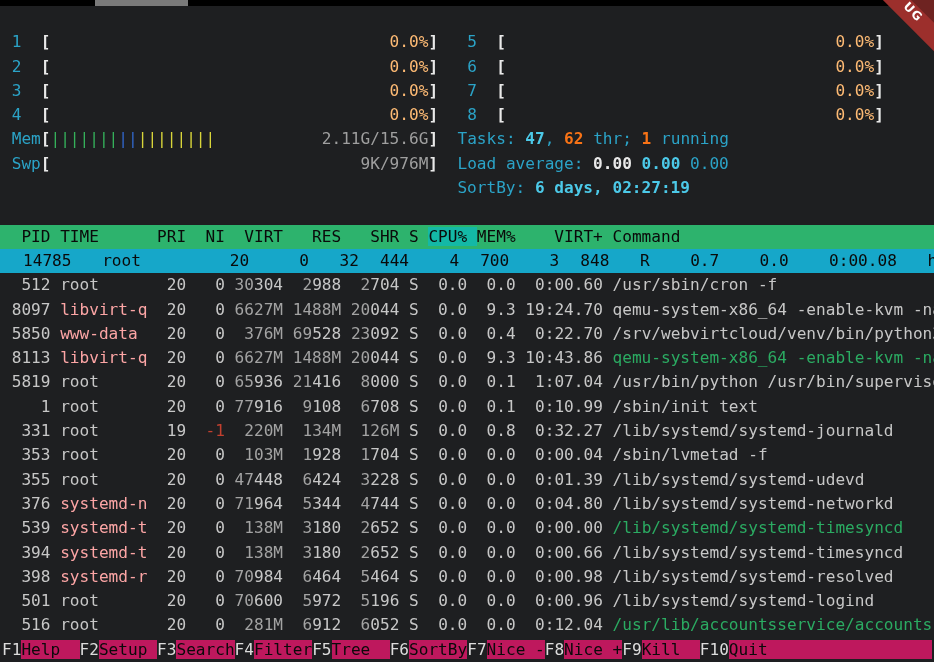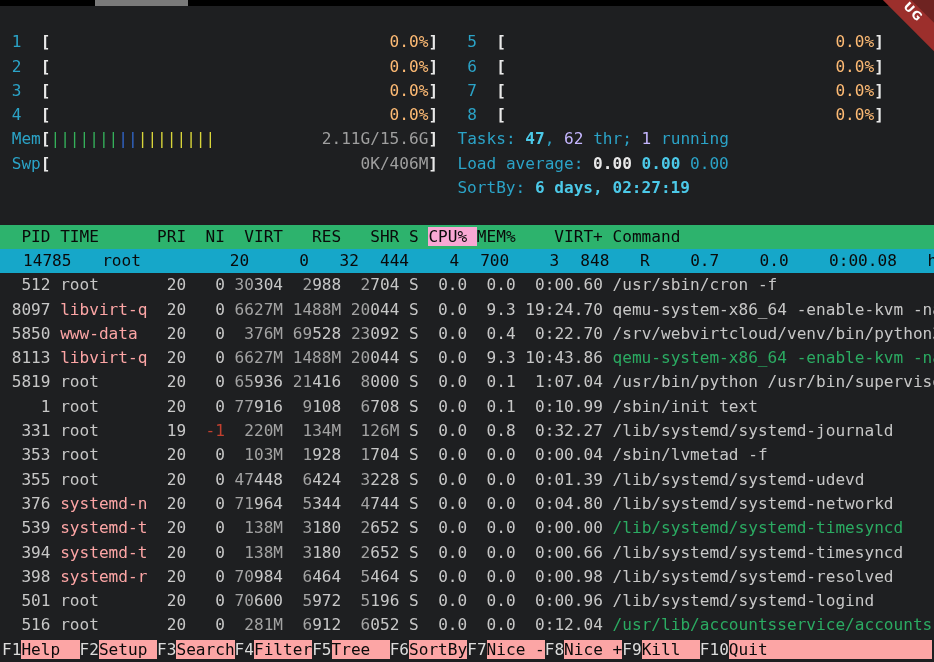--- a/index.html
+++ b/index.html
@@ -10,55 +10,55 @@
   .corner-tri{position:absolute;top:0;right:0;width:46px;height:46px;background:#6e2321;
               clip-path:polygon(100% 0,30% 0,100% 70%);z-index:4;}
   .ribbon{position:absolute;top:4px;right:-22px;width:90px;height:20px;line-height:20px;
           transform:rotate(45deg);background:#9c2f2c;color:#fff;text-align:center;
           font:bold 12px "DejaVu Sans",sans-serif;letter-spacing:1px;z-index:5;}
   .term{position:absolute;top:6px;left:0;width:936px;z-index:1;}
   .line{height:24.3px;line-height:24.3px;font-size:16.1px;white-space:pre;padding-left:2px;color:#c7c7c7;}
   .c-txt{color:#c7c7c7}
   .c-cyan{color:#2ba3c7}
   .c-bcyan{color:#4cc9e8;font-weight:bold}
-  .c-bgreen{color:#c4b5fd;font-weight:normal}
+  .c-bgreen{color:#f97316;font-weight:bold}
   .c-bwhite{color:#e9e9e9;font-weight:bold}
   .c-dim{color:#fdba74}
   .c-gray{color:#9f9f9f}
   .c-num{color:#a3a3a3}
   .c-green{color:#2bab62}
   .c-red{color:#c2402f}
   .c-dimuser{color:#fca5a5}
   .bracket{color:#e9e9e9;font-weight:bold}
   .tick-g{color:#35b05a}.tick-b{color:#3166c9}.tick-y{color:#d8d53a}
   .line.hdr{background:#2db36d;color:#0a0a0a}
   .line.hdr span{color:#0a0a0a}
-  span.sorthl{background:#f9a8d4}
+  span.sorthl{background:#14b8a6}
   .line.sel{background:#16a7c9}
   .line.sel span{color:#0a0a0a !important;margin-left:21px;}
   .fkey-key{color:#dcdcdc}
-  .fkey-label{background:#fca5a5;color:#0a0a0a}
+  .fkey-label{background:#be185d;color:#0a0a0a}
 </style>
 </head>
 <body>
 
 <div class="screen">
   <div class="top-strip">
     <div class="tab-handle"></div>
   </div>
   <div class="corner-tri"></div>
   <div class="ribbon">UG</div>
   <div class="term" id="term">
       <div class="line"></div>
       <div class="line"><span class="c-cyan"> 1</span><span class="c-txt">  </span><span class="bracket">[</span><span class="c-dim">                                   0.0%</span><span class="bracket">]</span><span class="c-txt">  </span><span class="c-cyan"> 5</span><span class="c-txt">  </span><span class="bracket">[</span><span class="c-dim">                                  0.0%</span><span class="bracket">]</span></div>
       <div class="line"><span class="c-cyan"> 2</span><span class="c-txt">  </span><span class="bracket">[</span><span class="c-dim">                                   0.0%</span><span class="bracket">]</span><span class="c-txt">  </span><span class="c-cyan"> 6</span><span class="c-txt">  </span><span class="bracket">[</span><span class="c-dim">                                  0.0%</span><span class="bracket">]</span></div>
       <div class="line"><span class="c-cyan"> 3</span><span class="c-txt">  </span><span class="bracket">[</span><span class="c-dim">                                   0.0%</span><span class="bracket">]</span><span class="c-txt">  </span><span class="c-cyan"> 7</span><span class="c-txt">  </span><span class="bracket">[</span><span class="c-dim">                                  0.0%</span><span class="bracket">]</span></div>
       <div class="line"><span class="c-cyan"> 4</span><span class="c-txt">  </span><span class="bracket">[</span><span class="c-dim">                                   0.0%</span><span class="bracket">]</span><span class="c-txt">  </span><span class="c-cyan"> 8</span><span class="c-txt">  </span><span class="bracket">[</span><span class="c-dim">                                  0.0%</span><span class="bracket">]</span></div>
       <div class="line"><span class="c-cyan"> Mem</span><span class="bracket">[</span><span class="tick-g">|||||||</span><span class="tick-b">||</span><span class="tick-y">||||||||</span><span class="c-gray">           2.11G/15.6G</span><span class="bracket">]</span><span class="c-txt">  </span><span class="c-cyan">Tasks: </span><span class="c-bcyan">47</span><span class="c-cyan">, </span><span class="c-bgreen">62</span><span class="c-cyan"> thr; </span><span class="c-bgreen">1</span><span class="c-cyan"> running</span></div>
-      <div class="line"><span class="c-cyan"> Swp</span><span class="bracket">[</span><span class="c-gray">                                0K/406M</span><span class="bracket">]</span><span class="c-txt">  </span><span class="c-cyan">Load average: </span><span class="c-bwhite">0.00 </span><span class="c-bcyan">0.00 </span><span class="c-cyan">0.00</span></div>
+      <div class="line"><span class="c-cyan"> Swp</span><span class="bracket">[</span><span class="c-gray">                                9K/976M</span><span class="bracket">]</span><span class="c-txt">  </span><span class="c-cyan">Load average: </span><span class="c-bwhite">0.00 </span><span class="c-bcyan">0.00 </span><span class="c-cyan">0.00</span></div>
       <div class="line"><span class="c-txt">                                               </span><span class="c-cyan">SortBy: </span><span class="c-bcyan">6 days, 02:27:19</span></div>
       <div class="line"></div>
       <div class="line hdr"><span>  PID </span><span>TIME      </span><span>PRI </span><span> NI </span><span> VIRT </span><span>  RES </span><span>  SHR </span><span>S </span><span class="sorthl">CPU% </span><span>MEM% </span><span>   VIRT+ </span><span>Command                           </span></div>
       <div class="line sel"><span class="c-txt">14785 </span><span class="c-txt">root      </span><span class="c-txt"> 20 </span><span class="c-txt">  0 </span><span class="c-num">32</span><span class="c-txt">444 </span><span class="c-num"> 4</span><span class="c-txt">700 </span><span class="c-num"> 3</span><span class="c-txt">848 </span><span class="c-txt">R </span><span class="c-txt"> 0.7 </span><span class="c-txt"> 0.0 </span><span class="c-txt"> 0:00.08 </span><span class="c-txt">htop                              </span></div>
       <div class="line"><span class="c-txt">  512 </span><span class="c-txt">root      </span><span class="c-txt"> 20 </span><span class="c-txt">  0 </span><span class="c-num">30</span><span class="c-txt">304 </span><span class="c-num"> 2</span><span class="c-txt">988 </span><span class="c-num"> 2</span><span class="c-txt">704 </span><span class="c-txt">S </span><span class="c-txt"> 0.0 </span><span class="c-txt"> 0.0 </span><span class="c-txt"> 0:00.60 </span><span class="c-txt">/usr/sbin/cron -f                 </span></div>
       <div class="line"><span class="c-txt"> 8097 </span><span class="c-dimuser">libvirt-q </span><span class="c-txt"> 20 </span><span class="c-txt">  0 </span><span class="c-txt"></span><span class="c-num">6627M </span><span class="c-txt"></span><span class="c-num">1488M </span><span class="c-num">20</span><span class="c-txt">044 </span><span class="c-txt">S </span><span class="c-txt"> 0.0 </span><span class="c-txt"> 9.3 </span><span class="c-txt">19:24.70 </span><span class="c-txt">qemu-system-x86_64 -enable-kvm -na</span></div>
       <div class="line"><span class="c-txt"> 5850 </span><span class="c-dimuser">www-data  </span><span class="c-txt"> 20 </span><span class="c-txt">  0 </span><span class="c-txt"> </span><span class="c-num">376M </span><span class="c-num">69</span><span class="c-txt">528 </span><span class="c-num">23</span><span class="c-txt">092 </span><span class="c-txt">S </span><span class="c-txt"> 0.0 </span><span class="c-txt"> 0.4 </span><span class="c-txt"> 0:22.70 </span><span class="c-txt">/srv/webvirtcloud/venv/bin/python3</span></div>
       <div class="line"><span class="c-txt"> 8113 </span><span class="c-dimuser">libvirt-q </span><span class="c-txt"> 20 </span><span class="c-txt">  0 </span><span class="c-txt"></span><span class="c-num">6627M </span><span class="c-txt"></span><span class="c-num">1488M </span><span class="c-num">20</span><span class="c-txt">044 </span><span class="c-txt">S </span><span class="c-txt"> 0.0 </span><span class="c-txt"> 9.3 </span><span class="c-txt">10:43.86 </span><span class="c-green">qemu-system-x86_64 -enable-kvm -na</span></div>
       <div class="line"><span class="c-txt"> 5819 </span><span class="c-txt">root      </span><span class="c-txt"> 20 </span><span class="c-txt">  0 </span><span class="c-num">65</span><span class="c-txt">936 </span><span class="c-num">21</span><span class="c-txt">416 </span><span class="c-num"> 8</span><span class="c-txt">000 </span><span class="c-txt">S </span><span class="c-txt"> 0.0 </span><span class="c-txt"> 0.1 </span><span class="c-txt"> 1:07.04 </span><span class="c-txt">/usr/bin/python /usr/bin/superviso</span></div>
       <div class="line"><span class="c-txt">    1 </span><span class="c-txt">root      </span><span class="c-txt"> 20 </span><span class="c-txt">  0 </span><span class="c-num">77</span><span class="c-txt">916 </span><span class="c-num"> 9</span><span class="c-txt">108 </span><span class="c-num"> 6</span><span class="c-txt">708 </span><span class="c-txt">S </span><span class="c-txt"> 0.0 </span><span class="c-txt"> 0.1 </span><span class="c-txt"> 0:10.99 </span><span class="c-txt">/sbin/init text                   </span></div>

